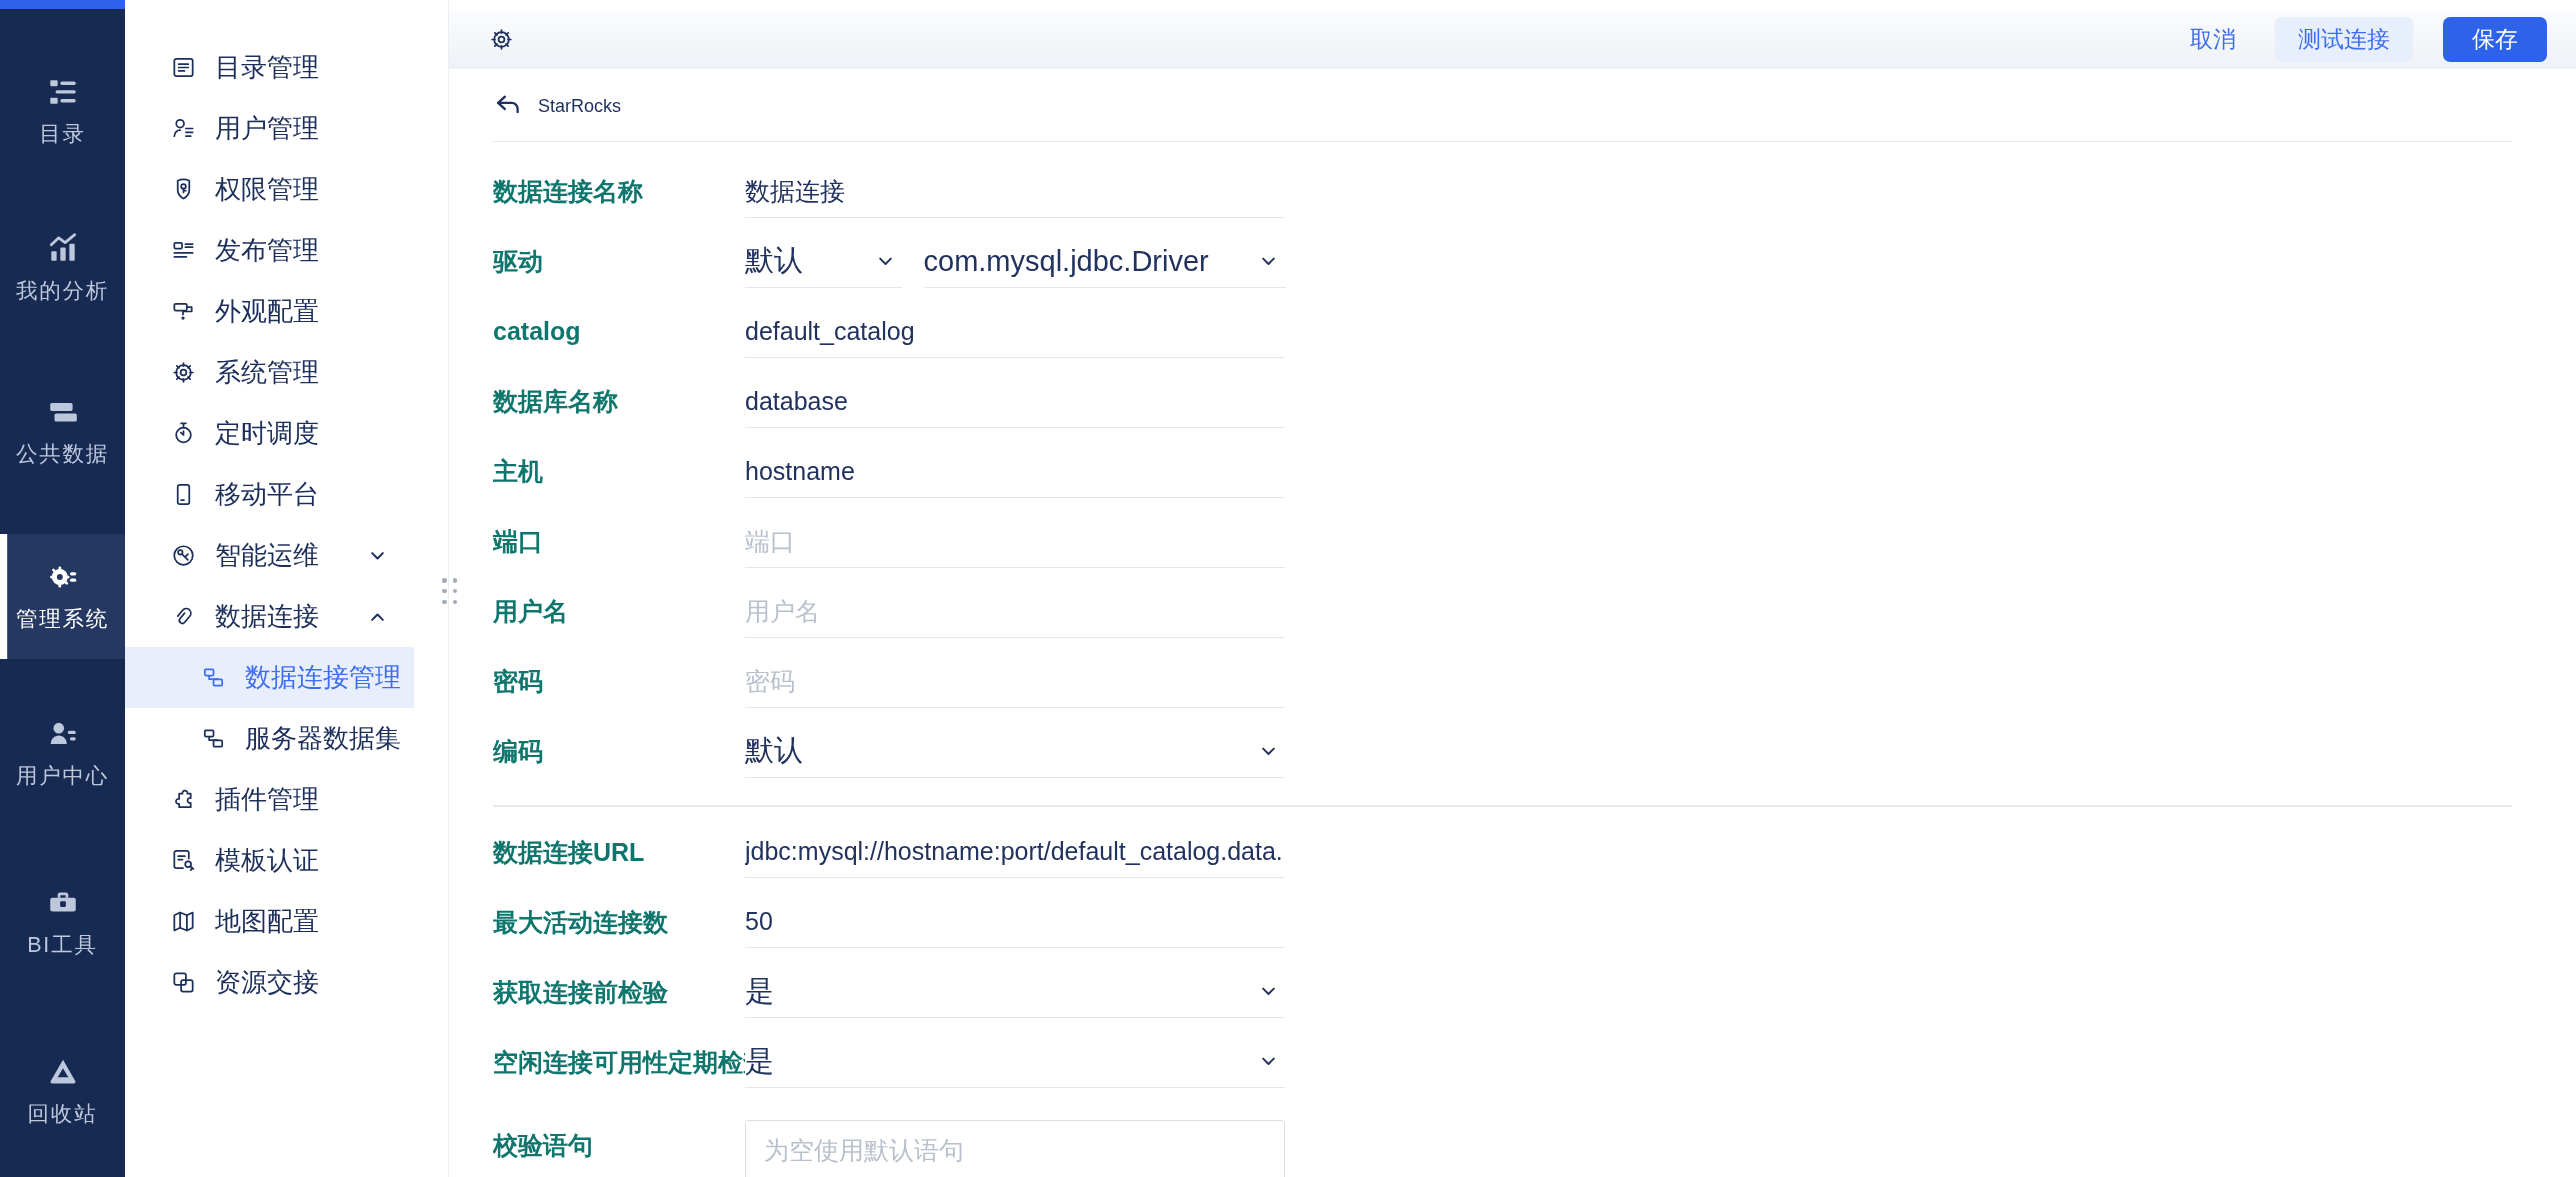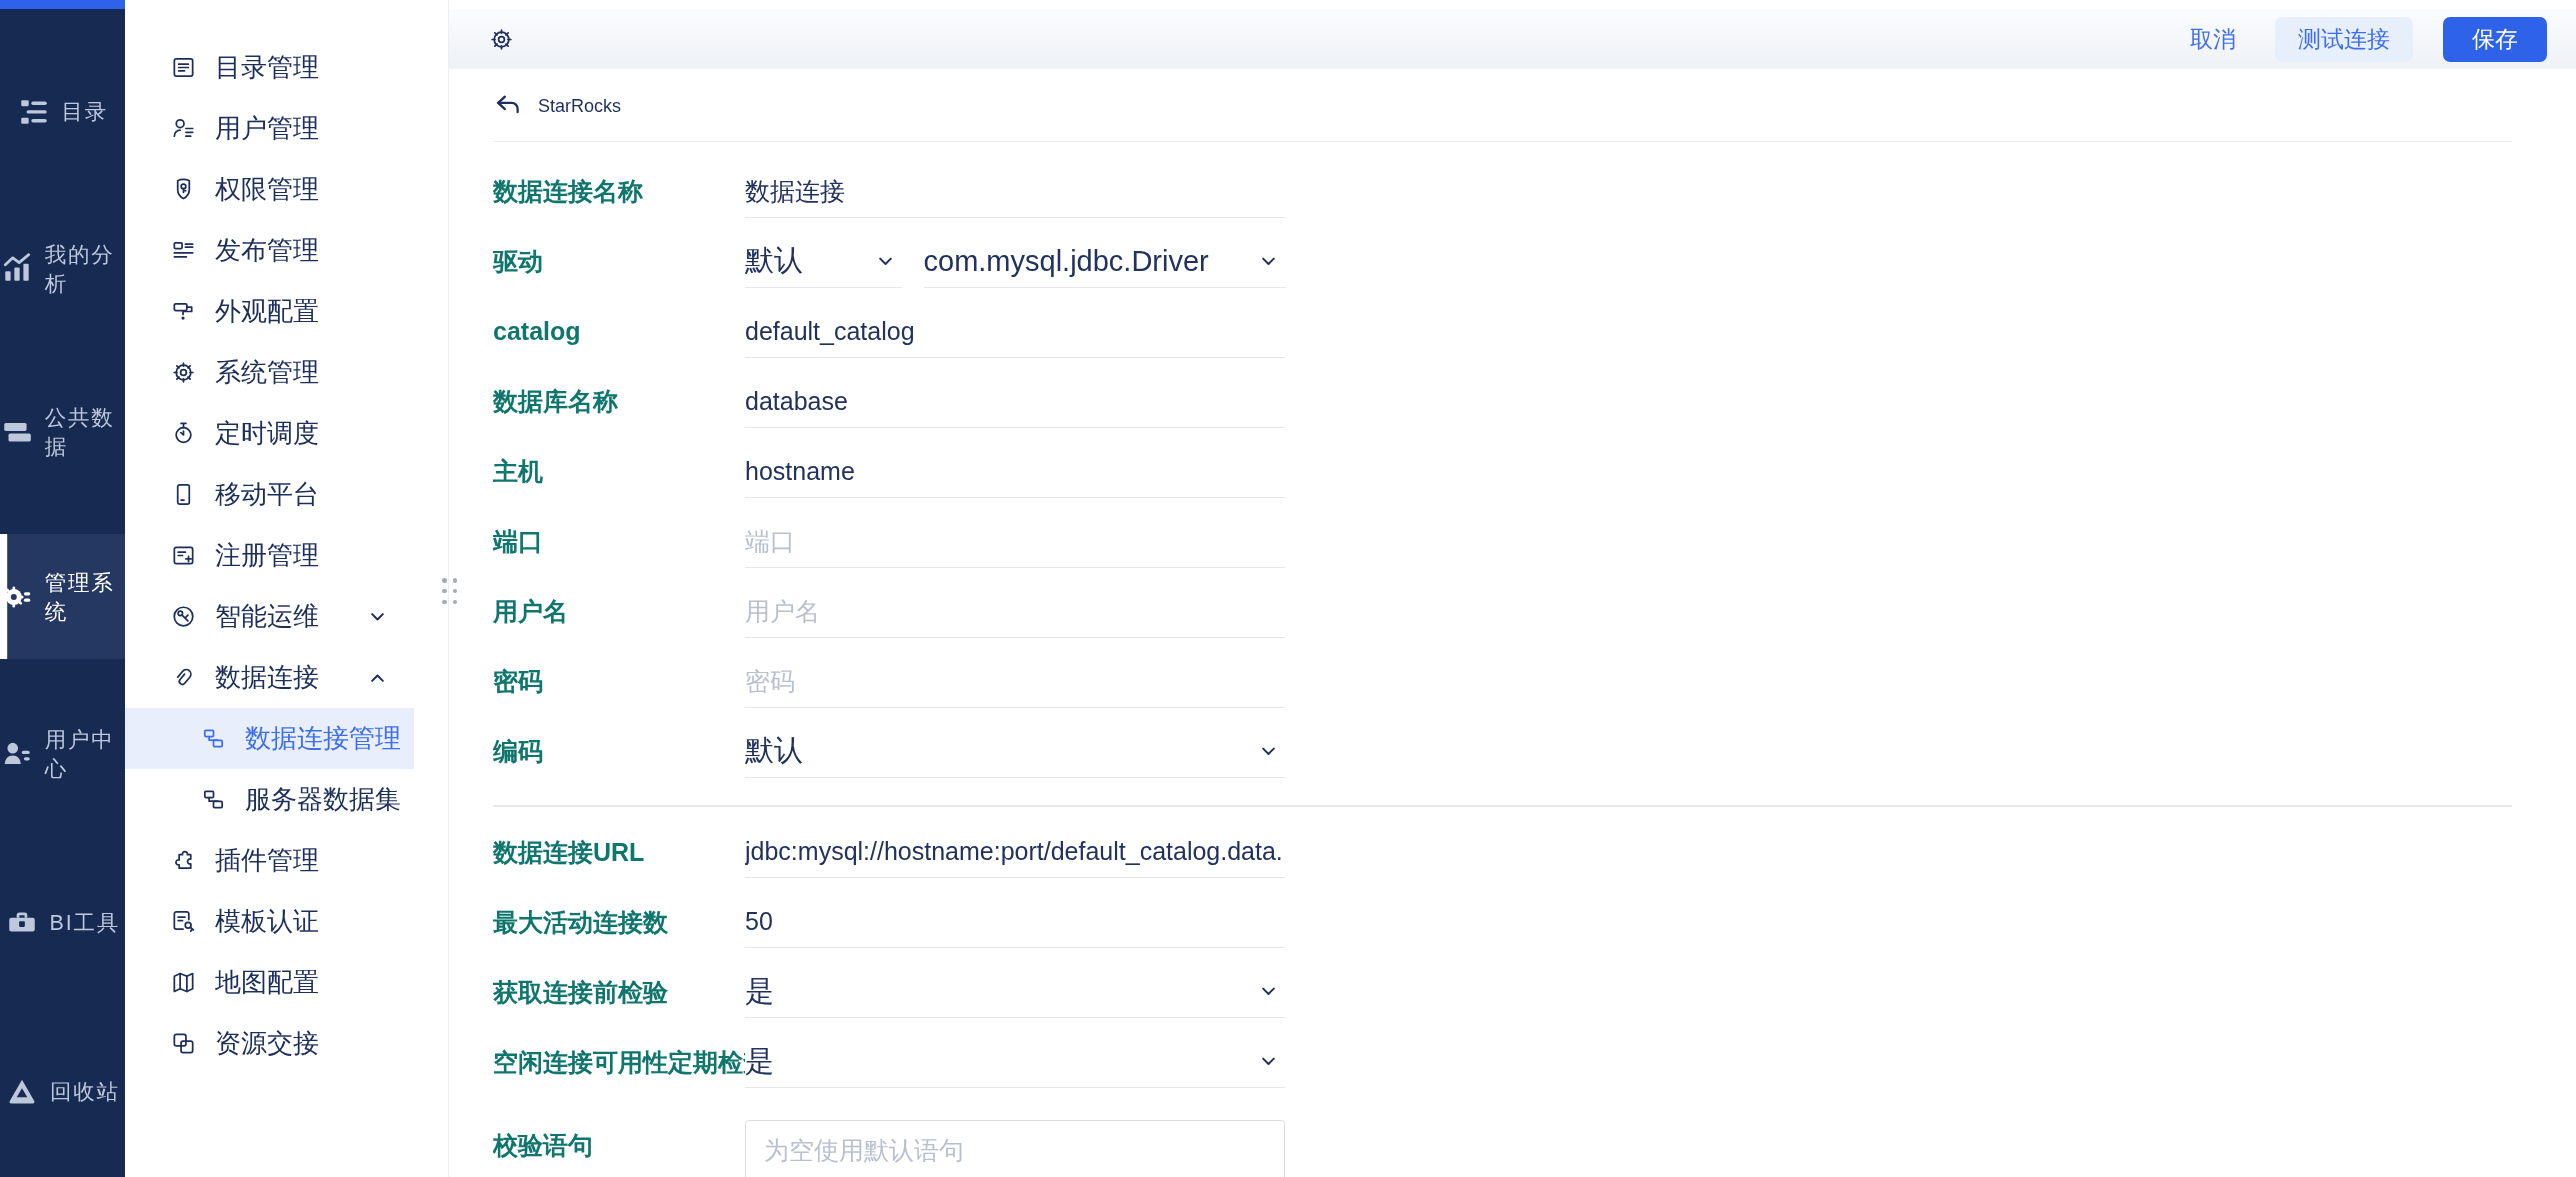--- a/index.html
+++ b/index.html
@@ -2,21 +2,21 @@
 <html style="font-size:14.3px"><head>
 <meta charset="utf-8">
 <style>
   * { margin:0; padding:0; box-sizing:border-box; }
   html,body { width:2576px; height:1177px; overflow:hidden; }
   body { font-family:"Liberation Sans", sans-serif; display:flex; background:#fff; color:#1d2f5e; }
 
   
   .rail { position:relative; width:125px; flex:none; background:#172a52; height:100%; }
   .rail-accent { position:absolute; top:0; left:0; width:100%; height:9px; background:#2e62e8; }
-  .rail-item { position:absolute; left:0; width:125px; height:125px; display:flex; flex-direction:row;
+  .rail-item { position:absolute; left:0; width:125px; height:125px; display:flex; flex-direction:column;
                align-items:center; justify-content:center; gap:10.7px; color:#bdc8dd; font-size:21.5px;
                letter-spacing:1.8px; cursor:pointer; }
   .rail-item .ic { flex:none; }
   .rail-item.active { background:#243861; color:#ffffff; box-shadow:inset 7.2px 0 0 #ffffff; }
 
   
   .sidebar2 { position:relative; width:324px; flex:none; background:#ffffff; border-right:1.8px solid #edeef2;
               padding-top:37px; height:100%; }
   .menu-item { height:61px; display:flex; align-items:center; padding-left:45px; position:relative;
                font-size:26px; color:#1c2e5a; cursor:pointer; white-space:nowrap; }
@@ -222,29 +222,20 @@
       <span>定时调度</span>
     </div>
     <div class="menu-item">
       <svg class="ic" width="27" height="27" viewBox="0 0 28 28">
         <g fill="none" stroke="currentColor" stroke-width="1.8" stroke-linecap="round" stroke-linejoin="round">
           <rect x="8" y="4" width="12" height="20" rx="2"></rect>
           <path d="M11.5 19.8h3"></path>
         </g>
       </svg>
       <span>移动平台</span>
-    </div>
-    <div class="menu-item">
-      <svg class="ic" width="27" height="27" viewBox="0 0 28 28">
-        <g fill="none" stroke="currentColor" stroke-width="1.8" stroke-linecap="round" stroke-linejoin="round">
-          <rect x="4.5" y="5.5" width="19" height="17" rx="2"></rect>
-          <path d="M8.5 10.5h7.5M8.5 14h4.5M16.5 17.6h5.4M19.2 14.9v5.4"></path>
-        </g>
-      </svg>
-      <span>注册管理</span>
     </div>
     <div class="menu-item">
       <svg class="ic" width="27" height="27" viewBox="0 0 28 28">
         <g fill="none" stroke="currentColor" stroke-width="1.8" stroke-linecap="round" stroke-linejoin="round">
           <circle cx="14" cy="14" r="9.6"></circle>
           <circle cx="10.7" cy="10.7" r="2.3"></circle>
           <path d="M12.5 12.5l6 6M16.6 14.6l2-2"></path>
         </g>
       </svg>
       <span>智能运维</span>

